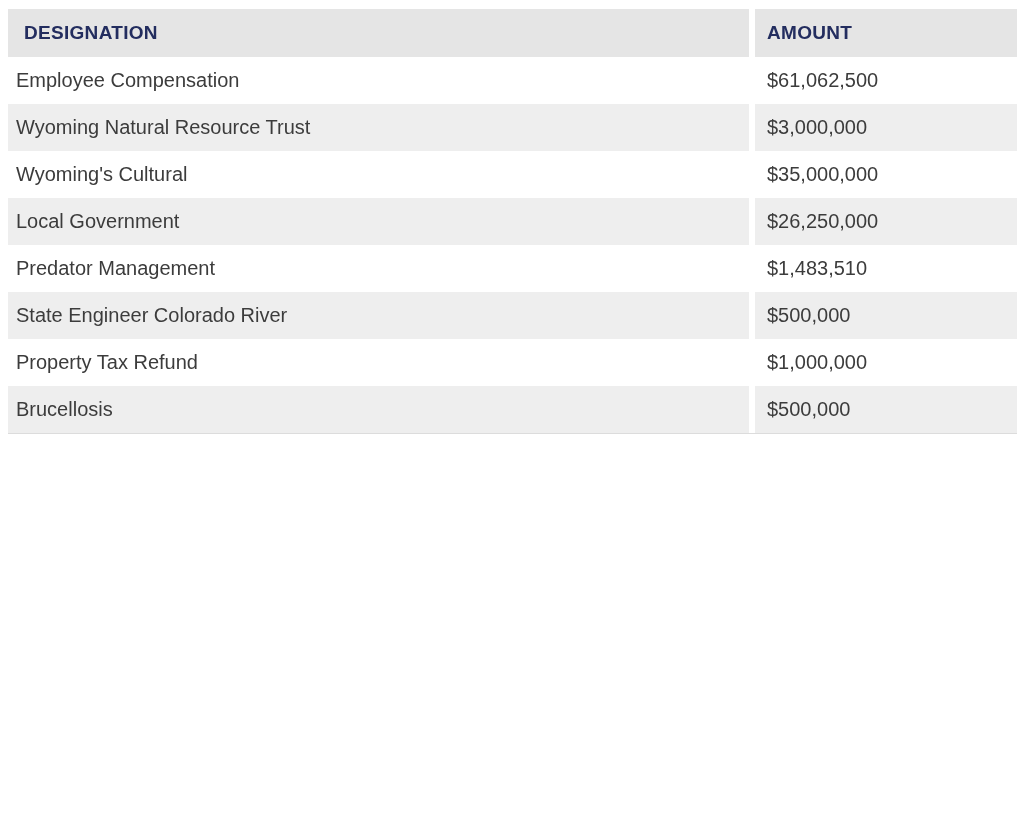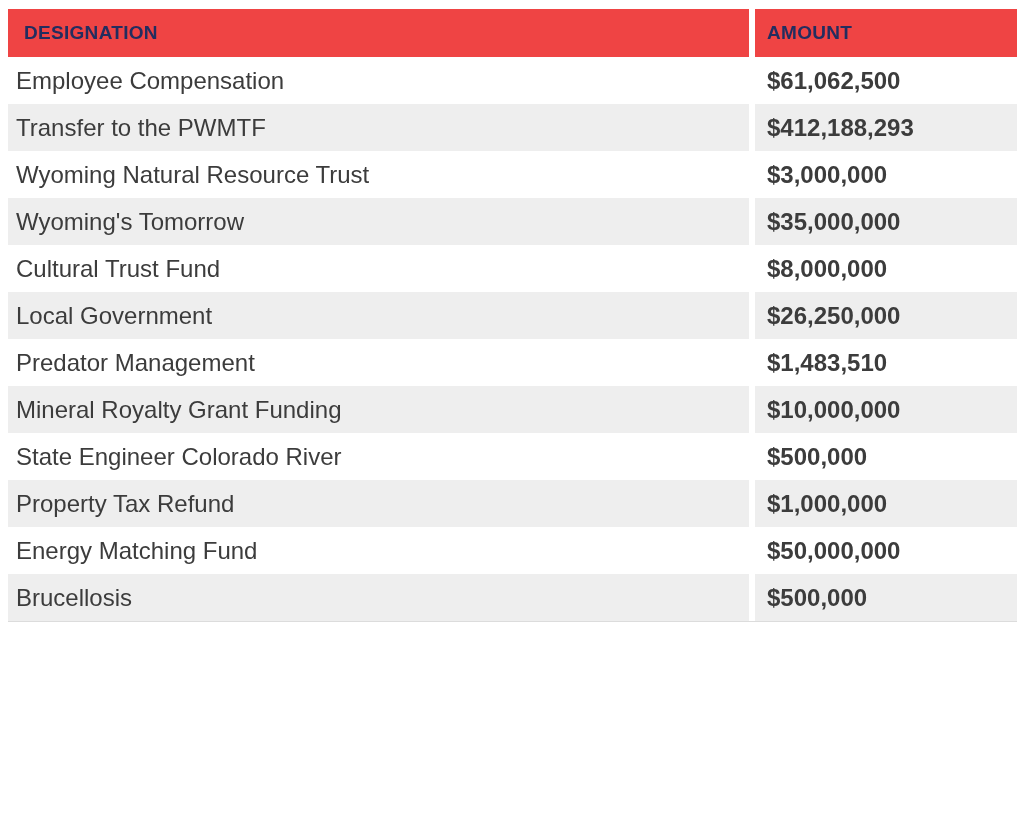--- a/index.html
+++ b/index.html
@@ -20,47 +20,47 @@
     width: 1009px;
     table-layout: fixed;
     border-collapse: separate;
     border-spacing: 0;
     border-bottom: 1px solid #dcdcdc;
   }
   col.c-designation { width: 741px; }
   col.c-amount      { width: 268px; }
 
   table.approp-table th {
-    background: #ef4444;
+    background: #e5e5e5;
     color: #232d5f;
     font-size: 19px;
     font-weight: 700;
     text-align: left;
     letter-spacing: 0.3px;
     line-height: 26px;
     padding: 11px 10px 11px 16px;
     vertical-align: middle;
   }
   table.approp-table td {
     color: #3c3c3c;
-    font-size: 24px;
+    font-size: 20px;
     font-weight: 400;
     text-align: left;
     line-height: 27px;
     padding: 10px 10px 10px 8px;
     vertical-align: middle;
     white-space: nowrap;
     overflow: hidden;
   }
   table.approp-table th.col-amount,
   table.approp-table td.col-amount {
     border-left: 6px solid #ffffff;
   }
   table.approp-table th.col-amount { padding-left: 12px; margin-left: 20px; }
-  table.approp-table td.col-amount { padding-left: 12px; font-weight: bold; }
+  table.approp-table td.col-amount { padding-left: 12px; }
 
   tbody tr:nth-child(even) td {
     background: #eeeeee;
   }
   tbody tr:nth-child(odd) td {
     background: #ffffff;
   }
 </style>
 </head>
 <body>
@@ -76,58 +76,42 @@
         <th class="col-designation">DESIGNATION</th>
         <th class="col-amount">AMOUNT</th>
       </tr>
     </thead>
     <tbody>
         <tr>
           <td class="col-designation">Employee Compensation</td>
           <td class="col-amount">$61,062,500</td>
         </tr>
         <tr>
-          <td class="col-designation">Transfer to the PWMTF</td>
-          <td class="col-amount">$412,188,293</td>
-        </tr>
-        <tr>
           <td class="col-designation">Wyoming Natural Resource Trust</td>
           <td class="col-amount">$3,000,000</td>
         </tr>
         <tr>
-          <td class="col-designation">Wyoming's Tomorrow</td>
+          <td class="col-designation">Wyoming's Cultural</td>
           <td class="col-amount">$35,000,000</td>
-        </tr>
-        <tr>
-          <td class="col-designation">Cultural Trust Fund</td>
-          <td class="col-amount">$8,000,000</td>
         </tr>
         <tr>
           <td class="col-designation">Local Government</td>
           <td class="col-amount">$26,250,000</td>
         </tr>
         <tr>
           <td class="col-designation">Predator Management</td>
           <td class="col-amount">$1,483,510</td>
         </tr>
         <tr>
-          <td class="col-designation">Mineral Royalty Grant Funding</td>
-          <td class="col-amount">$10,000,000</td>
-        </tr>
-        <tr>
           <td class="col-designation">State Engineer Colorado River</td>
           <td class="col-amount">$500,000</td>
         </tr>
         <tr>
           <td class="col-designation">Property Tax Refund</td>
           <td class="col-amount">$1,000,000</td>
-        </tr>
-        <tr>
-          <td class="col-designation">Energy Matching Fund</td>
-          <td class="col-amount">$50,000,000</td>
         </tr>
         <tr>
           <td class="col-designation">Brucellosis</td>
           <td class="col-amount">$500,000</td>
         </tr>
       </tbody>
   </table>
 </div>
 
 </body></html>

